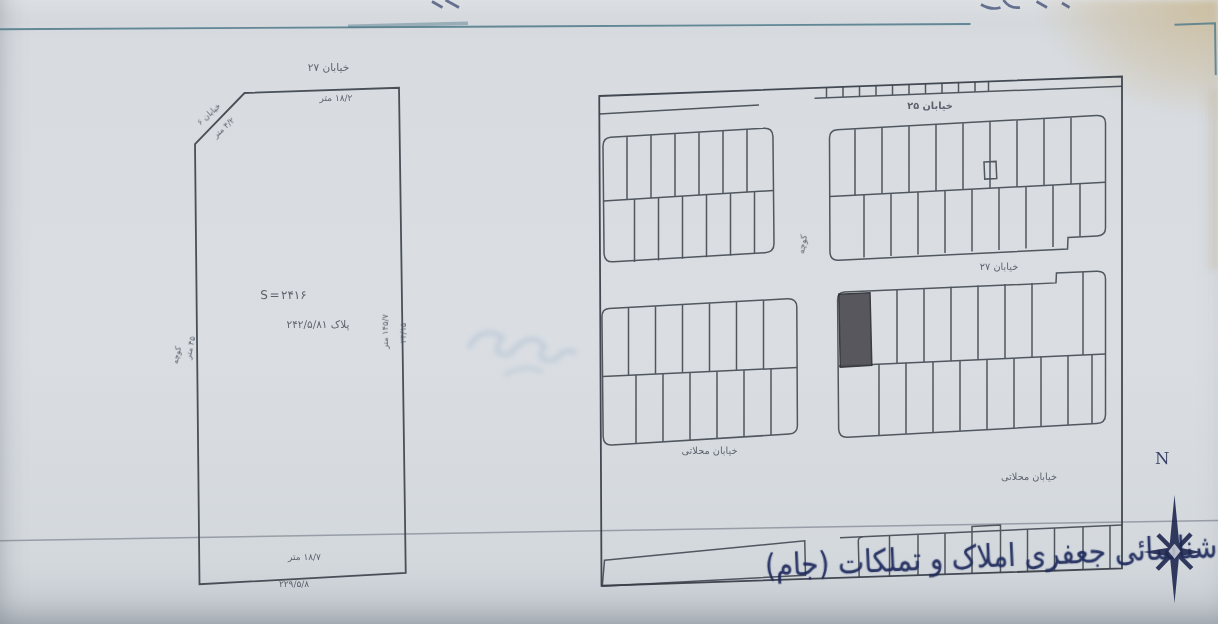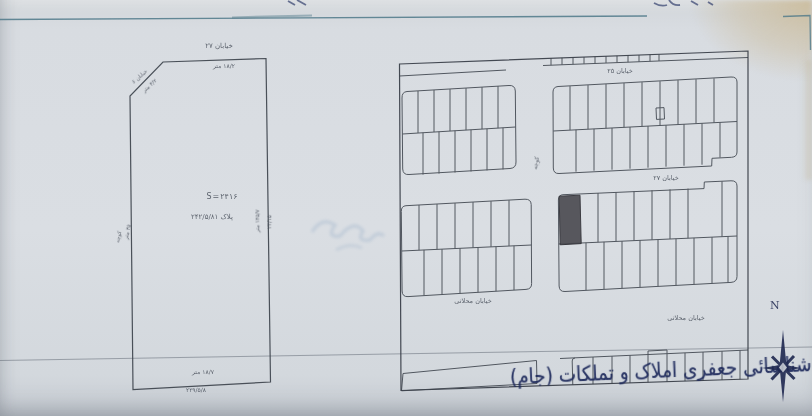--- a/index.html
+++ b/index.html
@@ -95,29 +95,29 @@
     </g>
 
     <path d="M559.2,196.2 L580,195.2 L581.2,243.6 L560.2,244.8 Z" fill="#4c4c52" stroke="#2e2e34" stroke-width="1" opacity=".92"></path>
   </svg>
 
   <div class="lbl" style="left:219px;top:46px;font-size:7px;">خیابان ۲۷</div>
   <div class="lbl" style="left:224px;top:66px;font-size:6px;">۱۸/۲ متر</div>
   <div class="lbl rot" style="left:140px;top:77px;font-size:5.5px;transform:translate(-50%,-50%) rotate(-42deg);">خیابان ۶</div>
   <div class="lbl rot" style="left:150px;top:86px;font-size:5.5px;transform:translate(-50%,-50%) rotate(-42deg);">۴/۲ متر</div>
   <div class="lbl" style="left:212px;top:171px;font-size:7px;margin-top:46px;">پلاک ۲۴۲/۵/۸۱</div>
-  <div class="lbl" style="left:222px;top:197px;font-size:8px;letter-spacing:1px;">S=۲۴۱۶</div>
+  <div class="lbl" style="left:189px;top:197px;font-size:8px;letter-spacing:1px;">S=۲۴۱۶</div>
   <div class="lbl rot" style="left:258px;top:221px;font-size:5.5px;transform:translate(-50%,-50%) rotate(-90deg);">۱۴۵/۷ متر</div>
   <div class="lbl rot" style="left:270px;top:222px;font-size:5.5px;transform:translate(-50%,-50%) rotate(-90deg);">۲۴/۱۵</div>
   <div class="lbl rot" style="left:119px;top:237px;font-size:5.5px;transform:translate(-50%,-50%) rotate(-78deg);">کوچه</div>
   <div class="lbl rot" style="left:128px;top:232px;font-size:5.5px;transform:translate(-50%,-50%) rotate(-78deg);">۴۵ متر</div>
   <div class="lbl" style="left:203px;top:372px;font-size:6px;">۱۸/۷ متر</div>
   <div class="lbl" style="left:196px;top:390px;font-size:6px;">۲۲۹/۵/۸</div>
 
-  <div class="lbl" style="left:620px;top:71px;font-size:6.5px;">خیابان ۲۵</div>
+  <div class="lbl" style="left:620px;top:71px;font-size:6.5px;font-weight:bold;">خیابان ۲۵</div>
   <div class="lbl" style="left:666px;top:178px;font-size:6.5px;">خیابان ۲۷</div>
   <div class="lbl rot" style="left:536px;top:163px;font-size:6px;transform:translate(-50%,-50%) rotate(-80deg);">کوچه</div>
   <div class="lbl" style="left:473px;top:301px;font-size:6.5px;">خیابان محلاتی</div>
   <div class="lbl" style="left:686px;top:318px;font-size:6.5px;">خیابان محلاتی</div>
 
   <div class="handwriting">شناسائی جعفری املاک و تملکات (جام)</div>
 
   <div class="north">N</div>
   <svg width="812" height="416" viewBox="0 0 812 416" style="pointer-events:none;">
     <g fill="#1f2850" stroke="none" opacity=".9">

